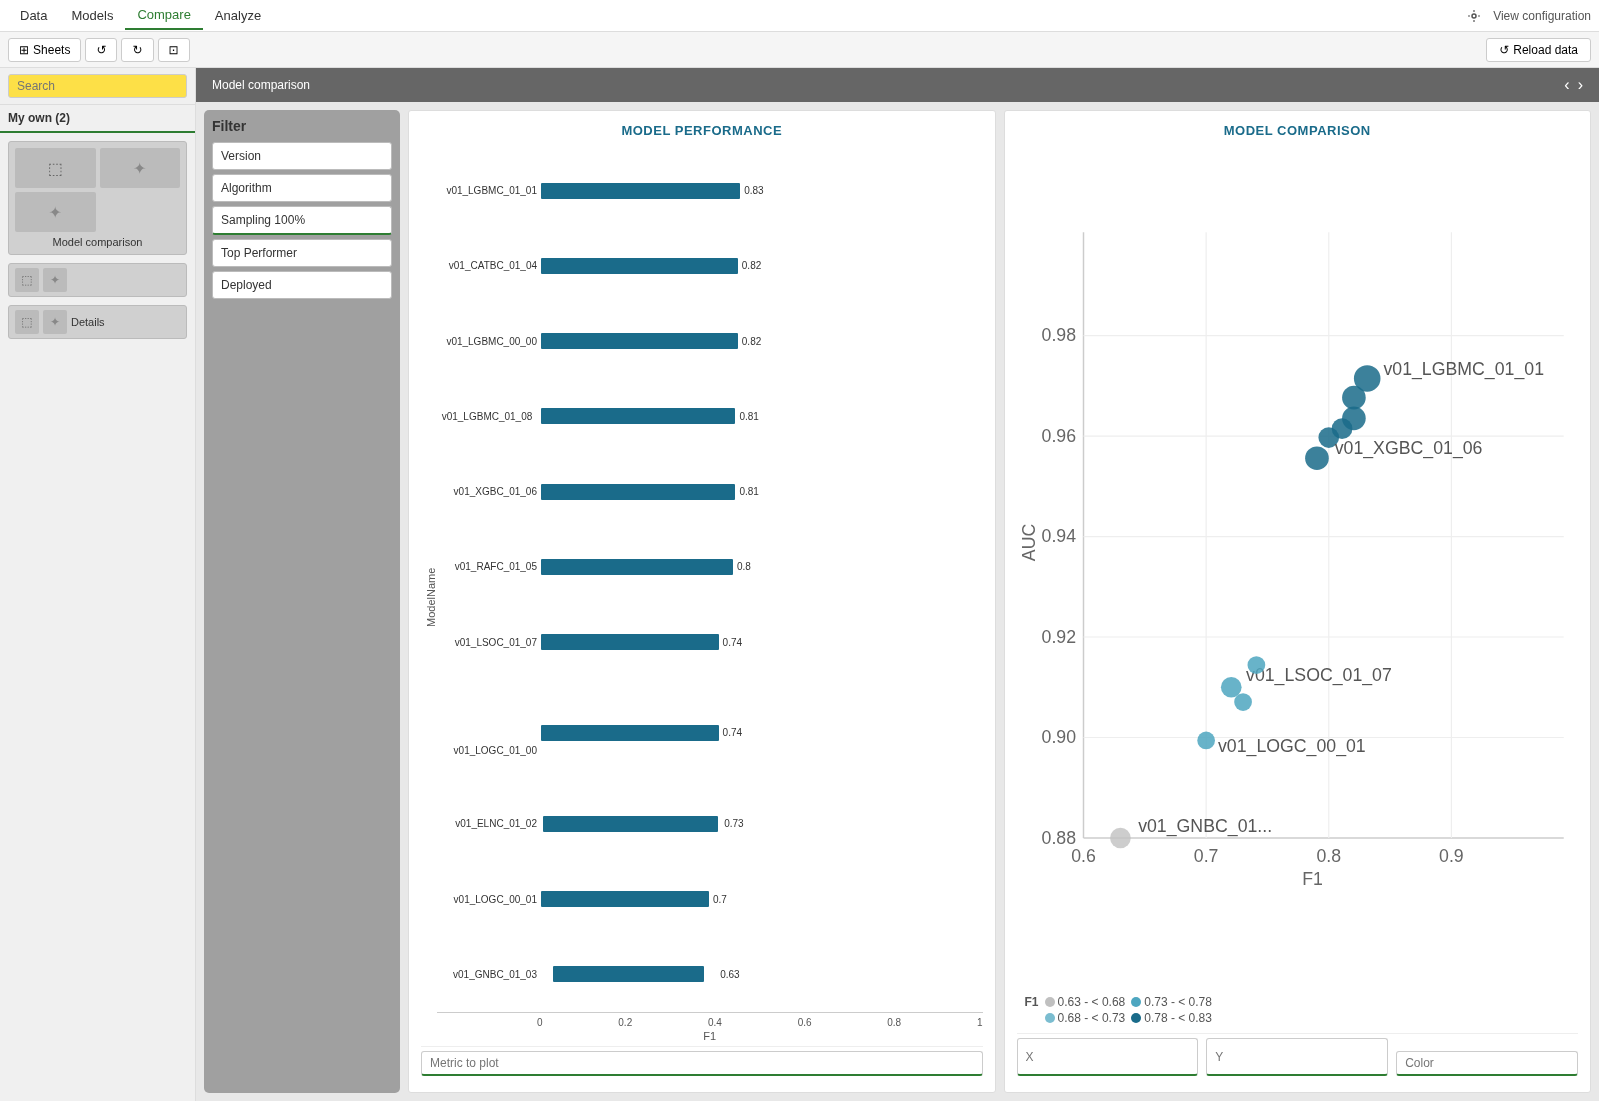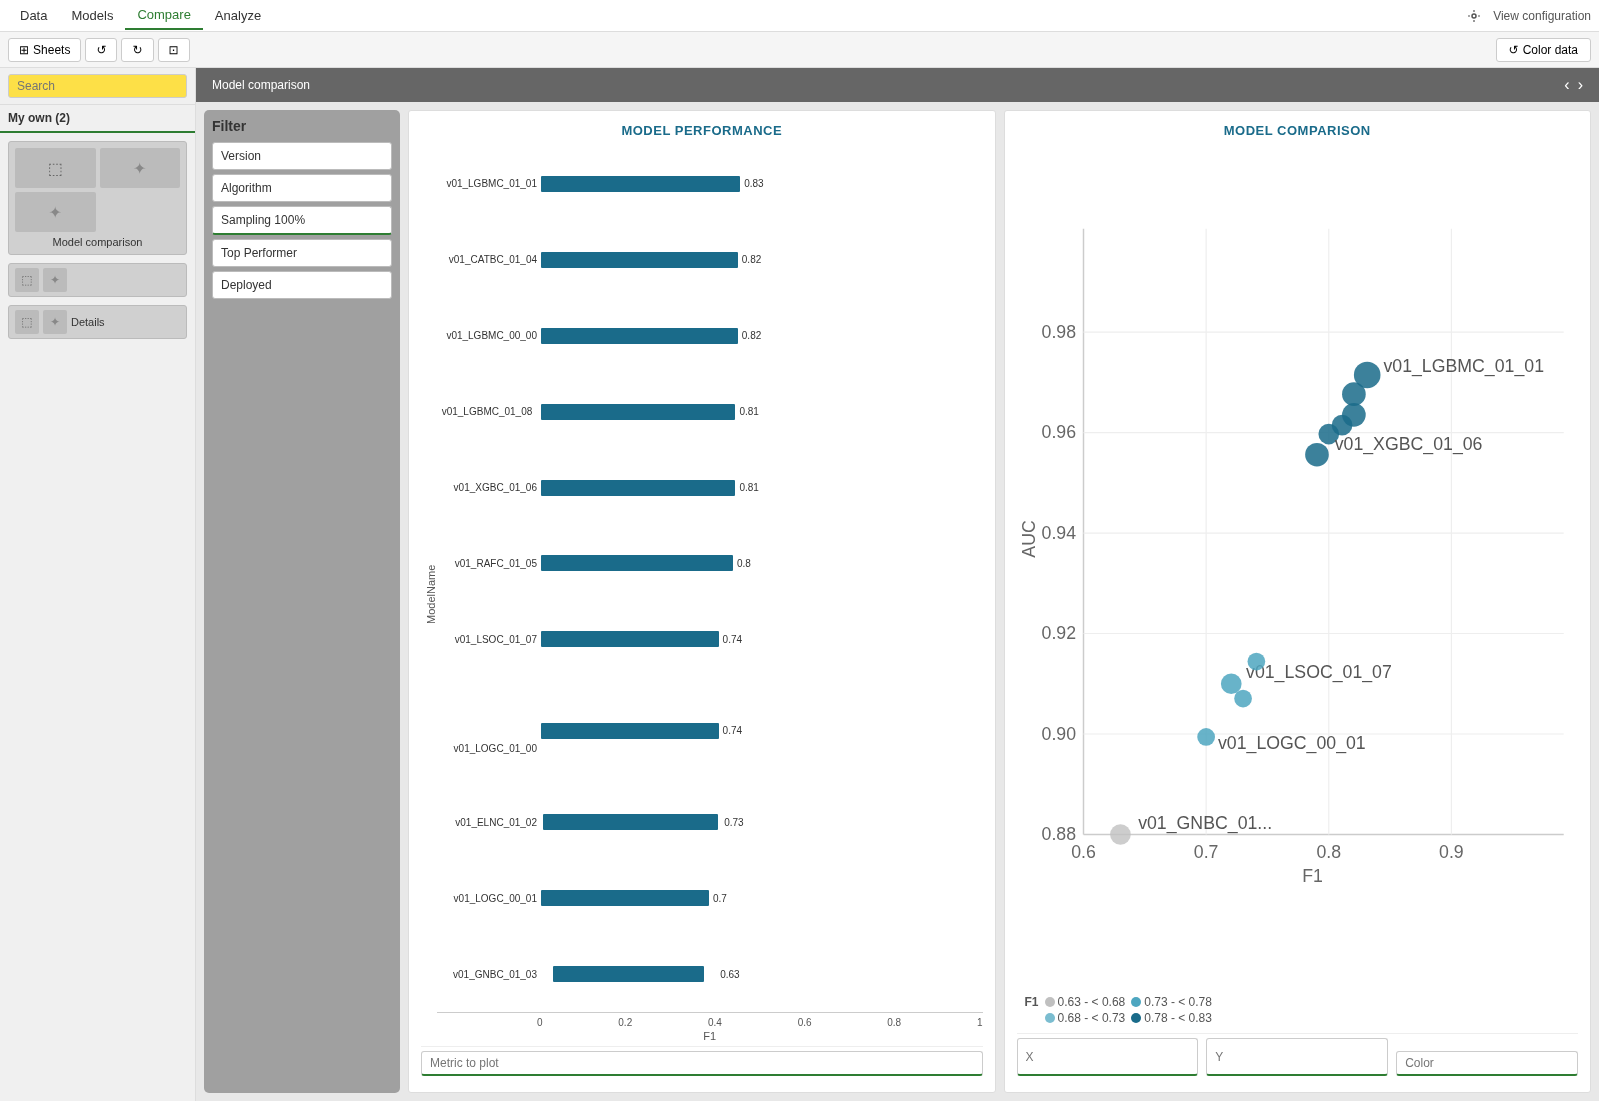--- a/index.html
+++ b/index.html
@@ -42,21 +42,21 @@
     .content-body { display: flex; flex: 1; gap: 8px; padding: 8px; overflow: hidden; }
 
     
     .filter-panel { width: 196px; background: #a0a0a0; border-radius: 5px; padding: 8px; flex-shrink: 0; }
     .filter-title { font-size: 14px; font-weight: 600; color: #333; margin-bottom: 8px; }
     .filter-item { background: #fff; border: 1px solid #bbb; border-radius: 3px; padding: 6px 8px; margin-bottom: 4px; cursor: pointer; font-size: 12px; color: #333; }
     .filter-item.active { border-bottom: 2px solid #2e7d32; }
 
     
     .chart-panel { background: #fff; border: 1px solid #ddd; border-radius: 3px; flex: 1; display: flex; flex-direction: column; padding: 12px; }
-    .chart-title { text-align: center; font-size: 13px; font-weight: 700; color: #1a6b8a; letter-spacing: 0.5px; margin-bottom: 8px; }
+    .chart-title { text-align: center; font-size: 13px; font-weight: 700; color: #1a6b8a; letter-spacing: 0.5px; margin-bottom: 15px; }
     .axis-y-title { writing-mode: vertical-rl; transform: rotate(180deg); font-size: 11px; color: #555; padding-right: 4px; text-align: center; }
     .legend-item { display: flex; align-items: center; gap: 3px; }
     .legend-dot { width: 10px; height: 10px; border-radius: 50%; }
 
     
     .bottom-controls { display: flex; align-items: center; gap: 8px; padding: 4px 0; border-top: 1px solid #eee; margin-top: 4px; }
     .metric-input { flex: 1; padding: 4px 8px; border: 1px solid #ccc; border-radius: 3px; border-bottom: 2px solid #2e7d32; font-size: 12px; }
     .axis-input { padding: 4px 8px; border: 1px solid #ccc; border-radius: 3px; border-bottom: 2px solid #2e7d32; font-size: 12px; width: 80px; }
 
     .scatter-panel { width: 420px; }
@@ -89,21 +89,21 @@
   </button>
   <button class="toolbar-btn">
     <span>↻</span>
   </button>
   <button class="toolbar-btn">
     <span>⊡</span>
   </button>
   <div class="toolbar-right">
     <button class="reload-btn">
       <span>↺</span>
-      <span>Color data</span>
+      <span>Reload data</span>
     </button>
   </div>
 </div>
 
 <div class="main-layout">
 
   <div class="sidebar">
     <div class="sidebar-search">
       <input type="text" placeholder="Search" style="">
     </div>

